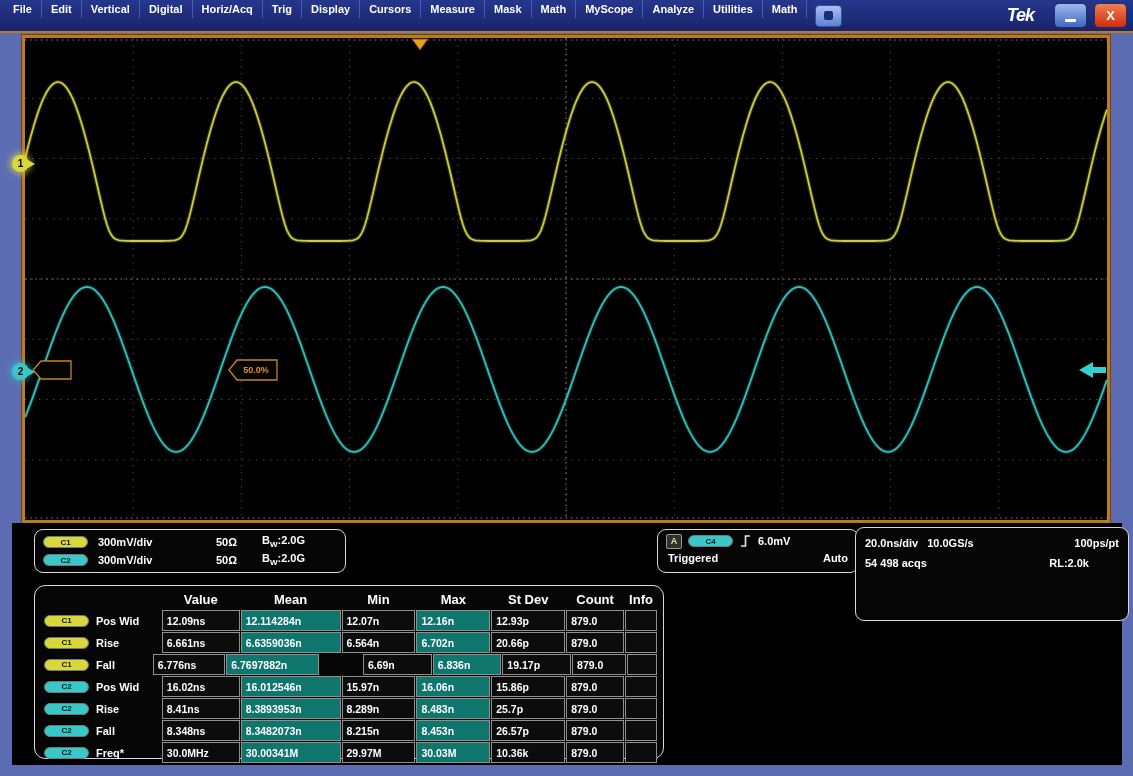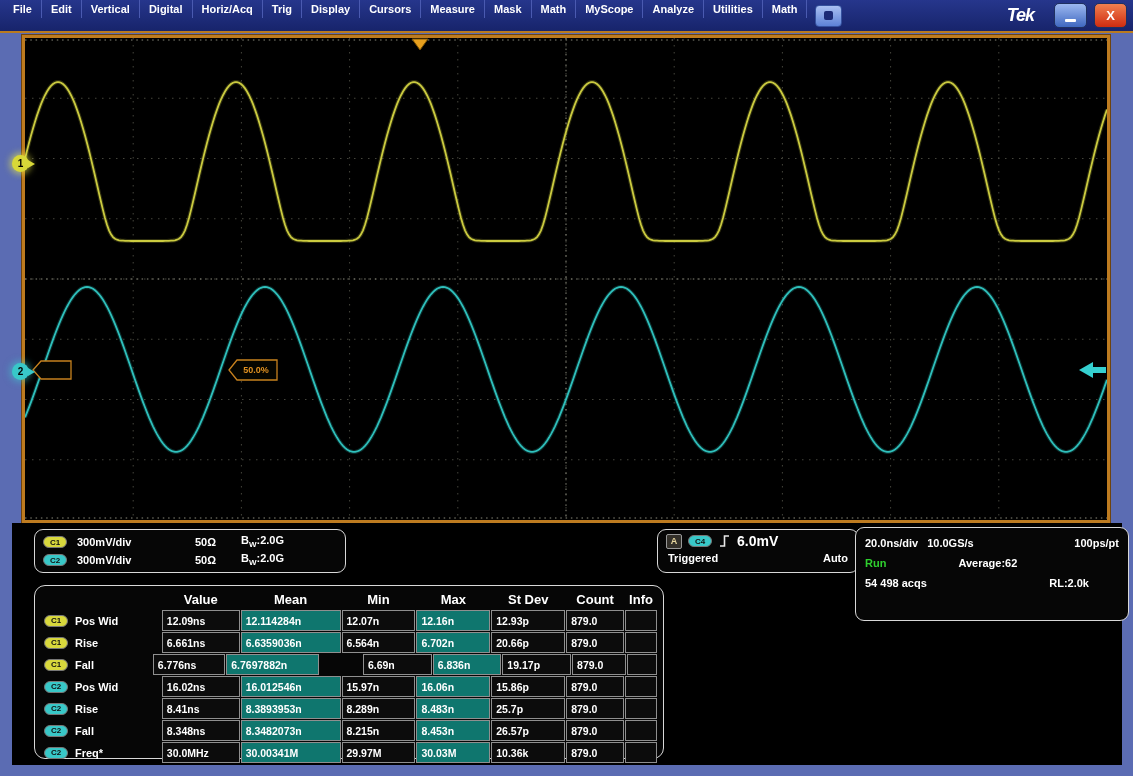--- a/index.html
+++ b/index.html
@@ -47,30 +47,30 @@
   .chmark .arr{position:absolute;left:16px;top:4.5px;width:0;height:0;border-top:4px solid transparent;border-bottom:4px solid transparent;}
   .m1{left:-13px;top:117px;background:#d8d838;box-shadow:0 0 7px 2px rgba(235,235,70,.65);}
   .m1 .arr{border-left:7px solid #d8d838;}
   .m2{left:-13px;top:325px;background:#38c8c8;box-shadow:0 0 7px 2px rgba(60,205,205,.55);}
   .m2 .arr{border-left:7px solid #38c8c8;}
   
   .bottom{position:absolute;left:12px;top:523px;width:1110px;height:242px;background:#000;color:#fff;}
   .rbox{position:absolute;border:1px solid #d8d8d8;border-radius:9px;background:#060606;box-sizing:border-box;}
   .chbox{left:22px;top:6px;width:312px;height:44px;padding:3px 8px;display:flex;flex-direction:column;justify-content:space-around;}
   .chrow{display:flex;align-items:center;font-size:11px;font-weight:bold;}
-  .badge{display:inline-flex;align-items:center;justify-content:center;width:24px;height:12px;border-radius:6px;font-size:8px;font-weight:bold;color:#101010;border:1px solid #777;box-sizing:border-box;}
+  .badge{display:inline-flex;align-items:center;justify-content:center;width:45px;height:12px;border-radius:6px;font-size:8px;font-weight:bold;color:#101010;border:1px solid #777;box-sizing:border-box;}
   .b1{background:#d8d83c;}
   .b2{background:#38c8c8;}
   .chscale{width:118px;margin-left:10px;}
   .chimp{width:46px;}
   .chbw sub{font-size:8px;}
   .trigbox{left:645px;top:6px;width:202px;height:44px;padding:3px 8px;}
   .trow1{display:flex;align-items:center;gap:6px;}
   .aicon{width:14px;height:13px;border:1px solid #999;background:#33302a;color:#e8d8a0;font-size:9px;font-weight:bold;display:inline-flex;align-items:center;justify-content:center;border-radius:2px;}
-  .tlevel{font-size:14px;font-weight:bold;text-align:right;}
+  .tlevel{font-size:11px;font-weight:bold;text-align:right;}
   .trow2{display:flex;justify-content:space-between;font-size:11px;font-weight:bold;margin-top:3px;padding:0 2px;}
   .tbbox{left:843px;top:4px;width:274px;height:94px;padding:5px 9px;font-size:11px;font-weight:bold;}
   .tbbox>div{display:flex;height:20px;align-items:center;}
   .sp8{margin-right:9px;}
   .right{margin-left:auto;}
   .grn{color:#2fd02f;}
   .org{color:#e6941e;}
   .avg{margin-left:72px;}
   .date{margin-left:42px;}
   .rl{margin-right:30px;}
@@ -199,24 +199,20 @@
     </div>
   </div>
 
   <div class="rbox tbbox">
     <div>
       <span class="sp8">20.0ns/div</span>
       <span>10.0GS/s</span>
       <span class="right">100ps/pt</span>
     </div>
     <div>
-      <span class="grn">Run</span>
-      <span class="avg">Average:62</span>
-    </div>
-    <div>
       <span>54 498 acqs</span>
       <span class="right rl">RL:2.0k</span>
     </div>
   </div>
 
   <div class="rbox meas">
     <div class="mrow mhead" id="mhead">
       <div class="mlabel" id="mhead-spacer" style="width: 122px;"></div>
     <div class="mhcell" style="width: 78px;">Value</div>
         <div class="mhcell" style="width: 100px;">Mean</div>

